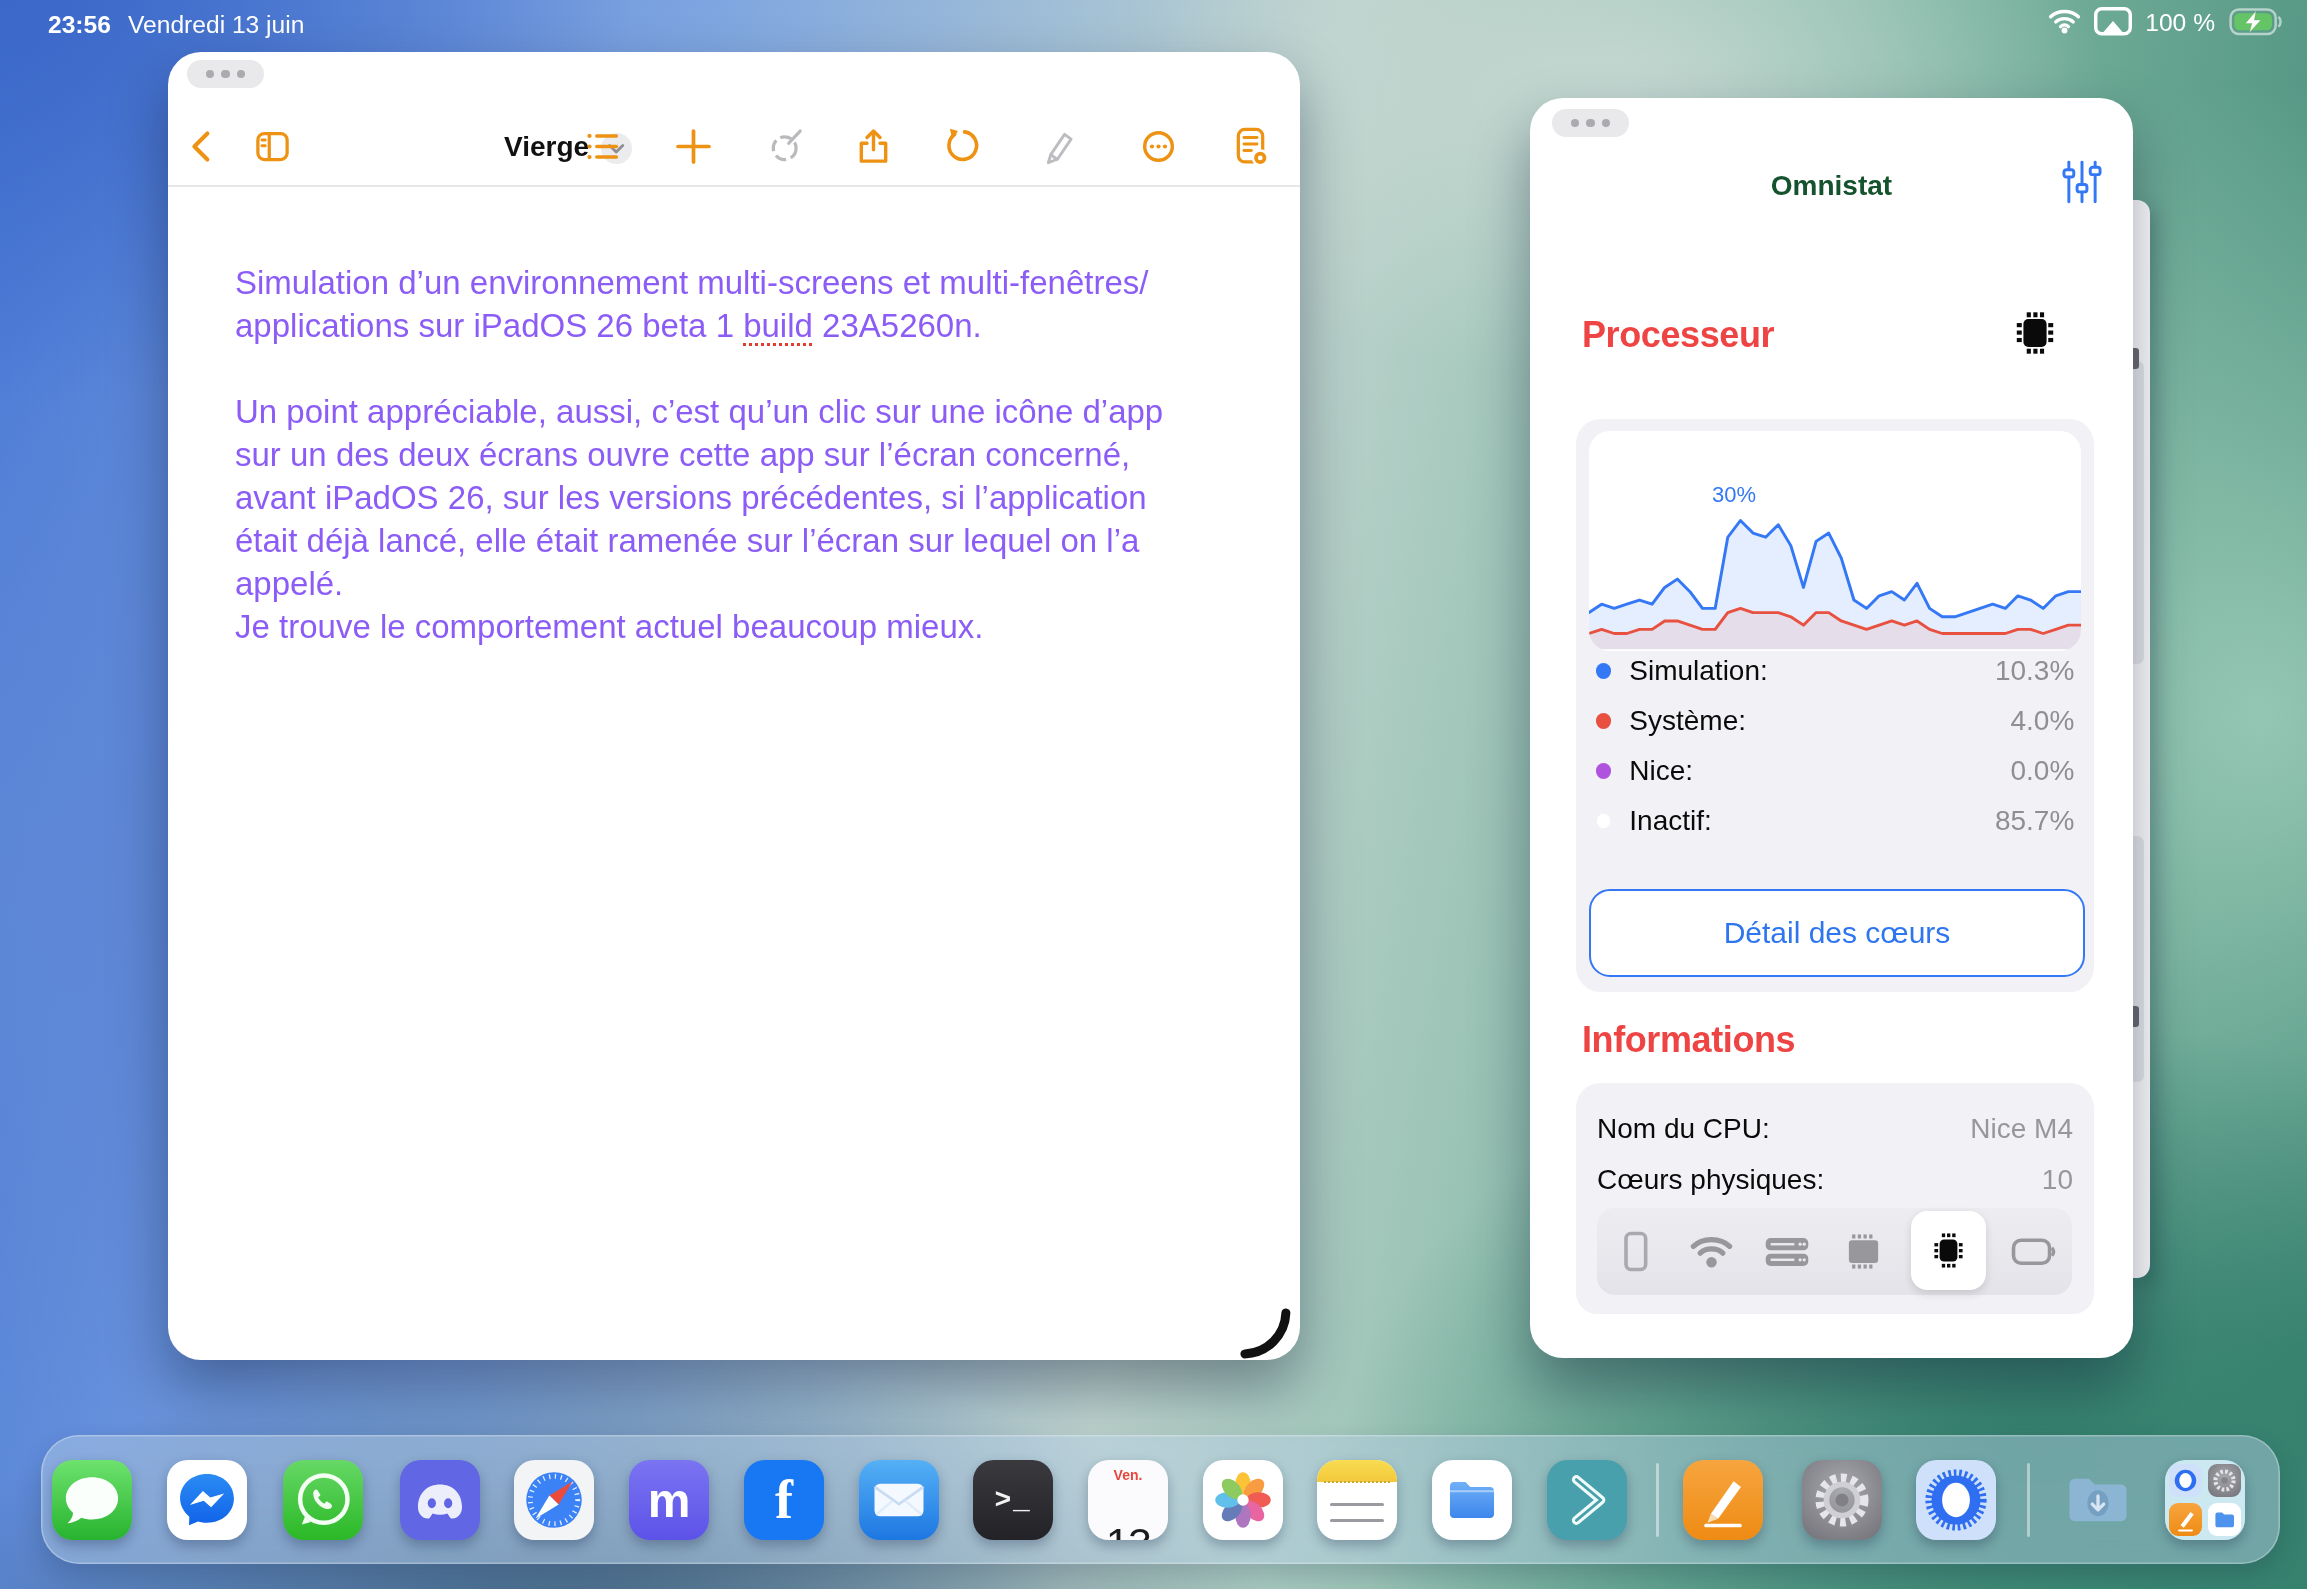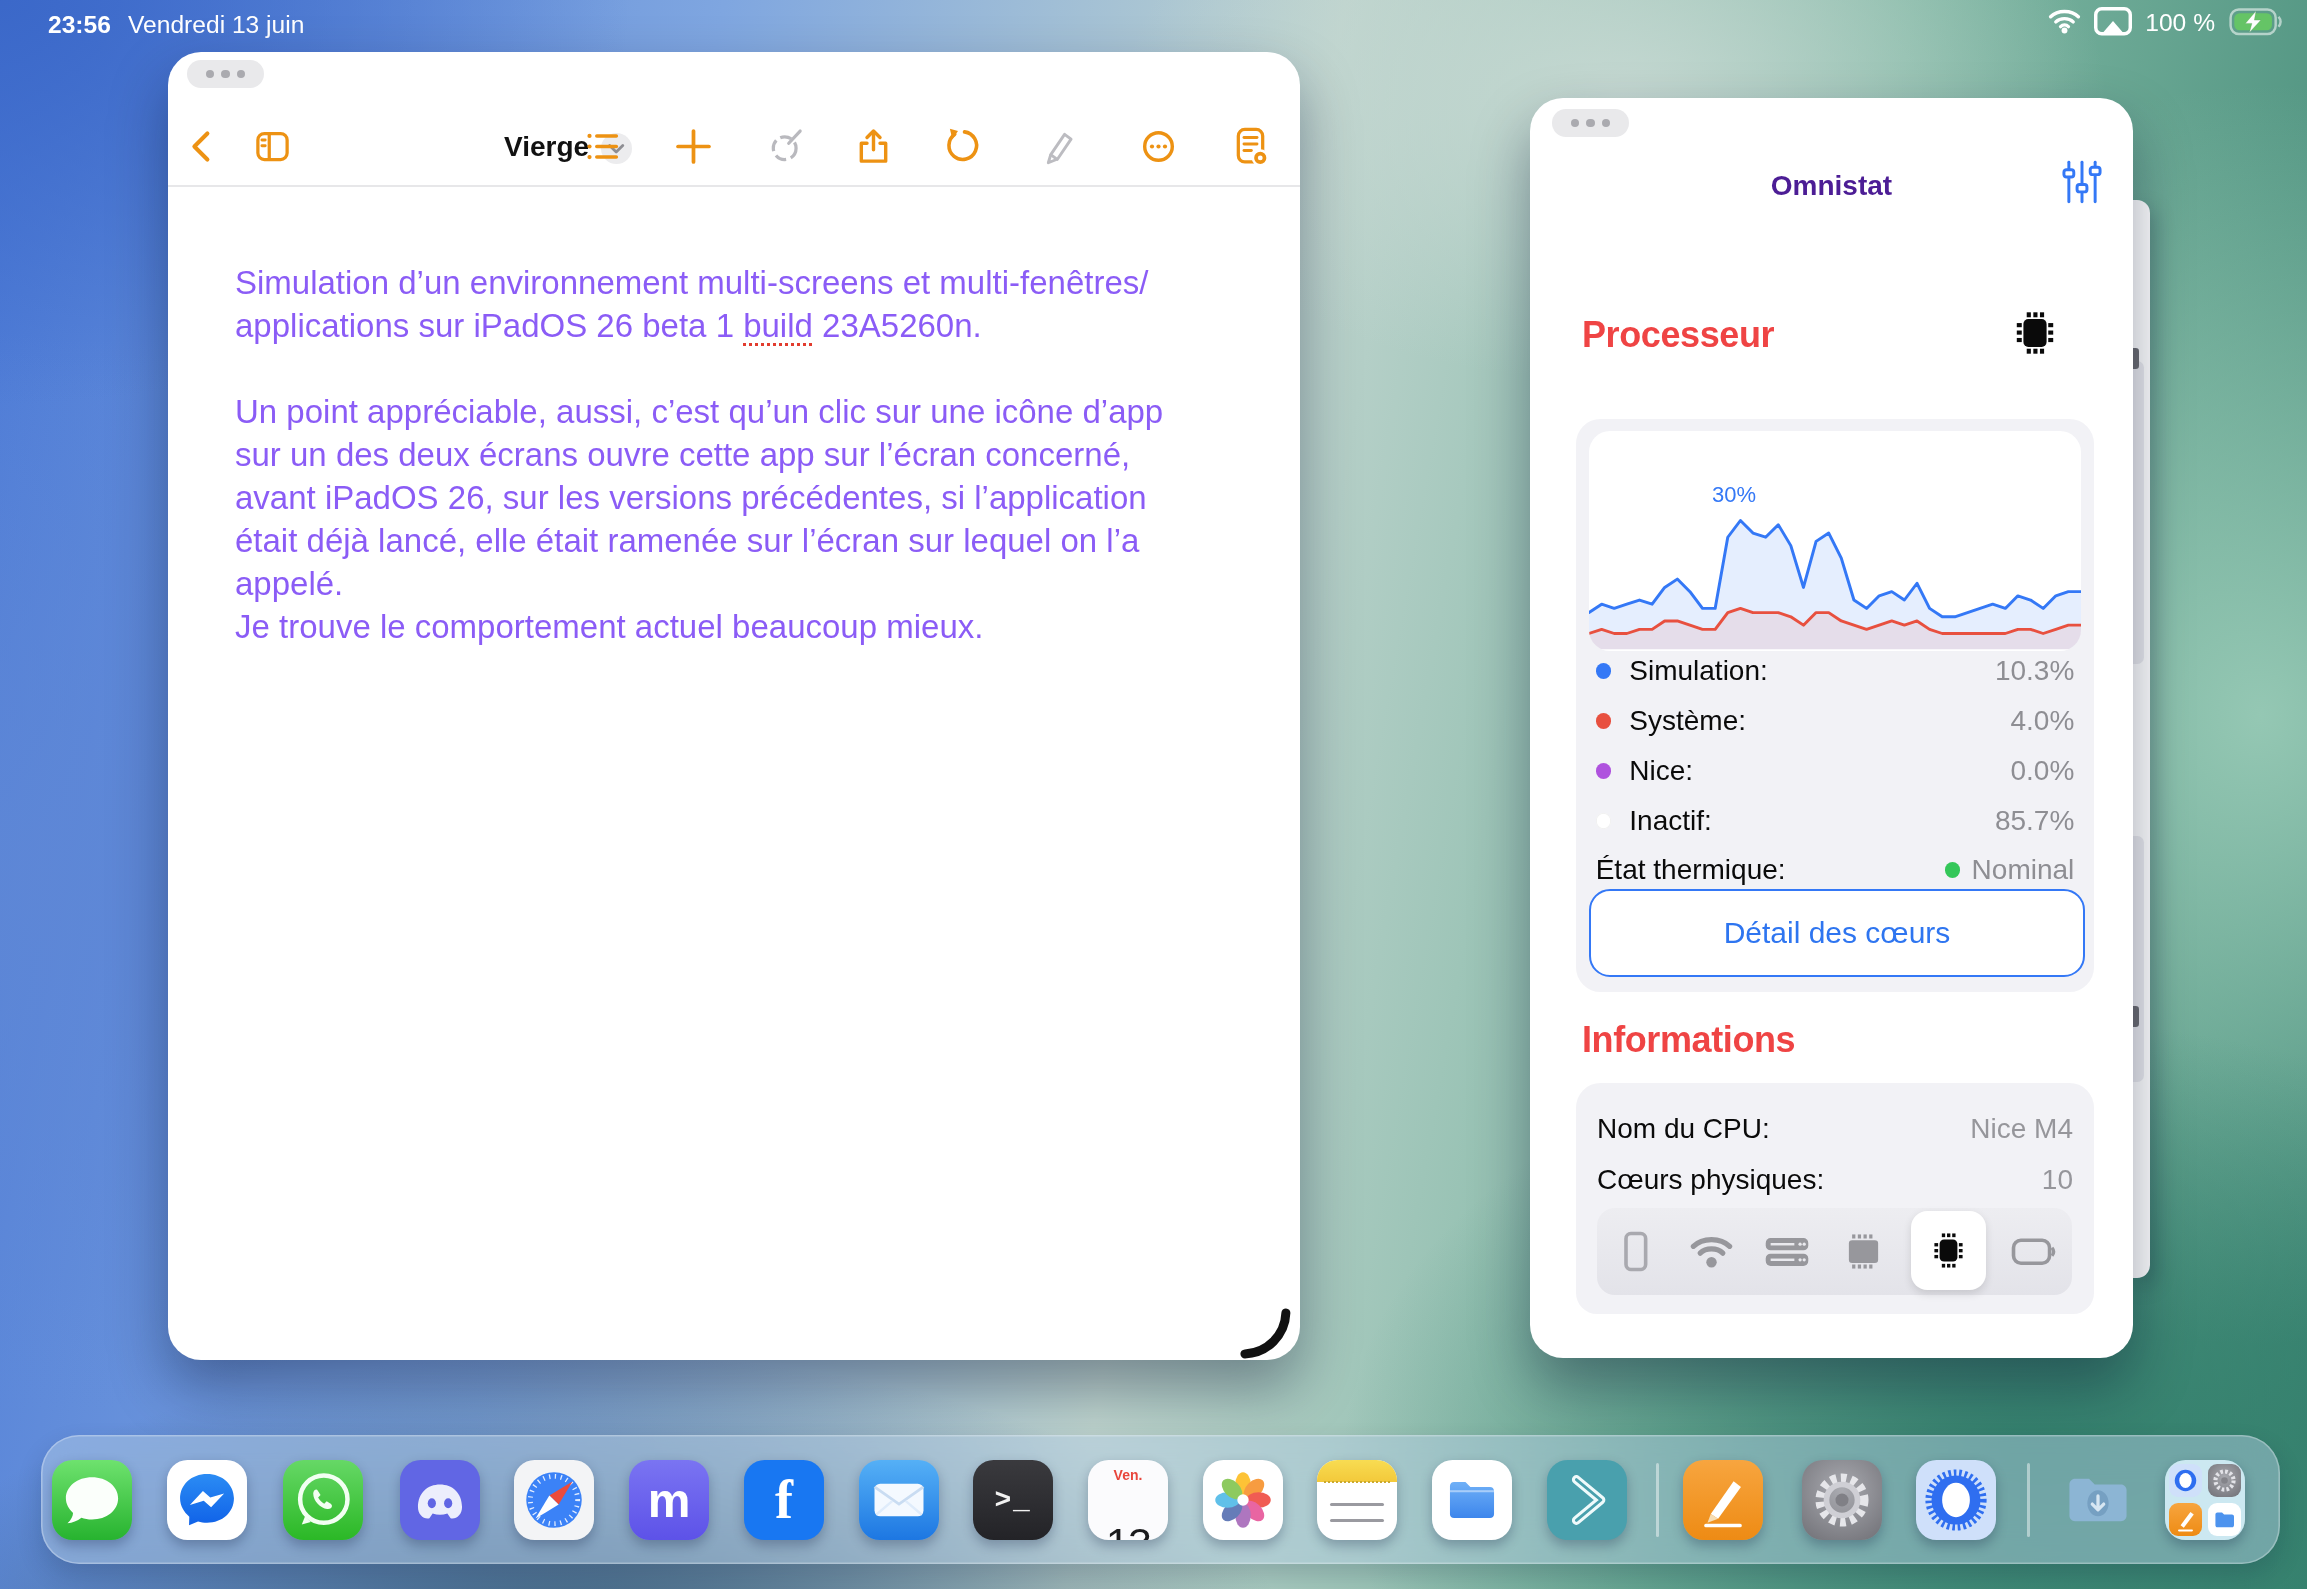--- a/index.html
+++ b/index.html
@@ -27,21 +27,21 @@
   .nt-toolbar-sep{position:absolute;left:0;right:0;top:133px;height:1.6px;background:#e7e7e9;}
   .nt-title{position:absolute;left:336px;top:79px;font-size:28px;font-weight:700;color:#111;}
   .nt-badge{position:absolute;left:433px;top:81px;width:31px;height:31px;border-radius:50%;background:#ececee;display:flex;align-items:center;justify-content:center;}
   .tbtn{position:absolute;top:75px;width:39px;height:39px;display:flex;align-items:center;justify-content:center;}
   .note-body{position:absolute;left:67px;top:209px;width:1016px;color:#8b5cf6;font-size:33px;line-height:43px;}
   .note-body .ln{white-space:nowrap;height:43px;}
   .misspell{text-decoration:underline;text-decoration-style:dotted;text-decoration-color:#e23c2e;text-decoration-thickness:3.3px;text-underline-offset:5.7px;}
   .resize-curl{position:absolute;left:1072px;top:1256px;}
   
   #omni-win{left:1530px;top:98px;width:603px;height:1260px;}
-  .om-title{position:absolute;left:0;right:0;top:72px;text-align:center;font-size:28px;font-weight:700;color:#4c1d95;}
+  .om-title{position:absolute;left:0;right:0;top:72px;text-align:center;font-size:28px;font-weight:700;color:#14532d;}
   .om-sliders{position:absolute;right:28px;top:61px;width:46px;height:46px;}
   .om-h1{position:absolute;left:52px;font-size:36px;font-weight:800;color:#ef4444;letter-spacing:-0.4px;text-align:right;}
   .card{position:absolute;background:#f2f2f6;border-radius:24.6px;}
   #cpu-card{left:46px;top:321px;width:518px;height:573px;}
   .chart-wrap{position:absolute;left:13px;top:11.5px;width:492px;height:220px;background:#fff;border-radius:21px;overflow:hidden;}
   .chart-label{position:absolute;left:123px;top:51px;font-size:22px;color:#3478F6;}
   .stat-row{position:absolute;left:19.7px;right:19.7px;height:36px;display:flex;align-items:center;font-size:28px;color:#0a0a0a;}
   .stat-row .dot{width:15.6px;height:15.6px;border-radius:50%;margin-right:18px;flex:0 0 auto;}
   .stat-row .val{margin-left:auto;color:#8e8e93;}
   .dot.u{background:#3478F6}.dot.s{background:#E8503F}.dot.n{background:#AF52DE}.dot.i{background:#fff;box-shadow:inset 0 0 0 0.8px #eee;}
@@ -297,27 +297,20 @@
       </div>
       <div class="stat-row" style="top:334px;">
         <span class="dot n"></span>
         <span>Nice:</span>
         <span class="val">0.0%</span>
       </div>
       <div class="stat-row" style="top:384px;">
         <span class="dot i"></span>
         <span>Inactif:</span>
         <span class="val">85.7%</span>
-      </div>
-      <div class="stat-row" style="top:433px;">
-        <span>État thermique:</span>
-        <span class="val" style="display:flex;align-items:center;gap:11.5px;">
-            <span class="dot g" style="margin:0;"></span>
-            <span>Nominal</span>
-          </span>
       </div>
       <div class="om-btn">Détail des cœurs</div>
     </div>
 
     <div class="om-h1" style="top:921px;">Informations</div>
 
     <div class="card" id="info-card">
       <div class="info-row" style="top:26px;">
         <span>Nom du CPU:</span>
         <span class="val">Nice M4</span>

